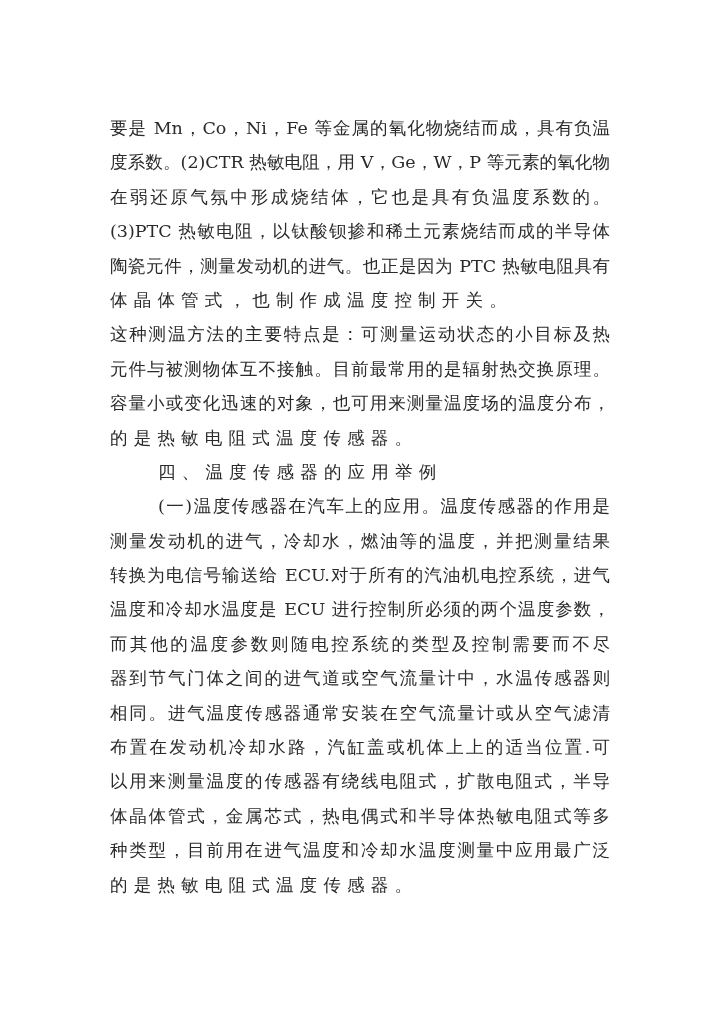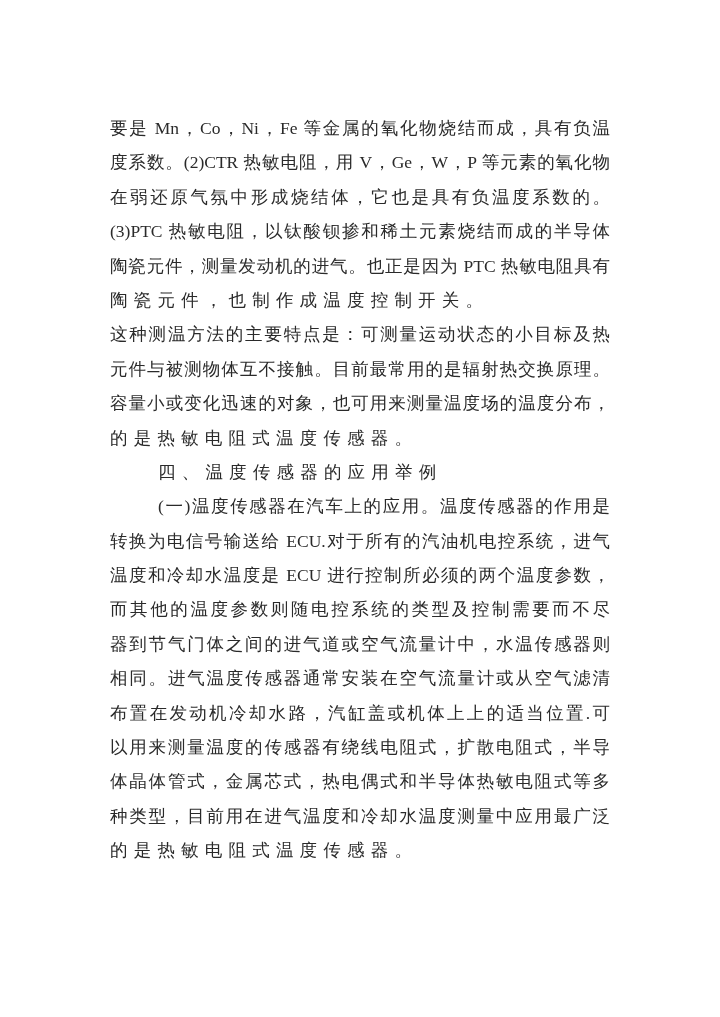--- a/index.html
+++ b/index.html
@@ -13,21 +13,20 @@
       position: relative;
       overflow: hidden;
       font-family: "DejaVu Serif", "Liberation Serif", serif;
       color: #2a2a2a;
     }
     .page {
       position: absolute;
       left: 110px;
       top: 111px;
       width: 500px;
-      font-family: Liberation Serif, serif;
     }
     .line {
       display: block;
       height: 34.4px;
       line-height: 34.4px;
       font-size: 17.5px;
       white-space: nowrap;
       text-align: justify;
       text-align-last: justify;
       letter-spacing: 0px;
@@ -48,36 +47,37 @@
 <body>
 
 <div class="page">
 
   <div>
     <span class="line">要是 Mn，Co，Ni，Fe 等金属的氧化物烧结而成，具有负温</span>
     <span class="line">度系数。(2)CTR 热敏电阻，用 V，Ge，W，P 等元素的氧化物</span>
     <span class="line">在弱还原气氛中形成烧结体，它也是具有负温度系数的。</span>
     <span class="line">(3)PTC 热敏电阻，以钛酸钡掺和稀土元素烧结而成的半导体</span>
     <span class="line">陶瓷元件，测量发动机的进气。也正是因为 PTC 热敏电阻具有</span>
-    <span class="line last">陶瓷元件，也制作成温度控制开关。</span>
+    <span class="line last">体晶体管式，也制作成温度控制开关。</span>
   </div>
 
   <div>
     <span class="line">这种测温方法的主要特点是：可测量运动状态的小目标及热</span>
     <span class="line">元件与被测物体互不接触。目前最常用的是辐射热交换原理。</span>
     <span class="line">容量小或变化迅速的对象，也可用来测量温度场的温度分布，</span>
     <span class="line last">的是热敏电阻式温度传感器。</span>
   </div>
 
   <div>
     <span class="line indent heading">四、温度传感器的应用举例</span>
   </div>
 
   <div>
     <span class="line indent">(一)温度传感器在汽车上的应用。温度传感器的作用是</span>
+    <span class="line">测量发动机的进气，冷却水，燃油等的温度，并把测量结果</span>
     <span class="line">转换为电信号输送给 ECU.对于所有的汽油机电控系统，进气</span>
     <span class="line">温度和冷却水温度是 ECU 进行控制所必须的两个温度参数，</span>
     <span class="line">而其他的温度参数则随电控系统的类型及控制需要而不尽</span>
     <span class="line">器到节气门体之间的进气道或空气流量计中，水温传感器则</span>
     <span class="line">相同。进气温度传感器通常安装在空气流量计或从空气滤清</span>
     <span class="line">布置在发动机冷却水路，汽缸盖或机体上上的适当位置.可</span>
     <span class="line">以用来测量温度的传感器有绕线电阻式，扩散电阻式，半导</span>
     <span class="line">体晶体管式，金属芯式，热电偶式和半导体热敏电阻式等多</span>
     <span class="line">种类型，目前用在进气温度和冷却水温度测量中应用最广泛</span>
     <span class="line last">的是热敏电阻式温度传感器。</span>

